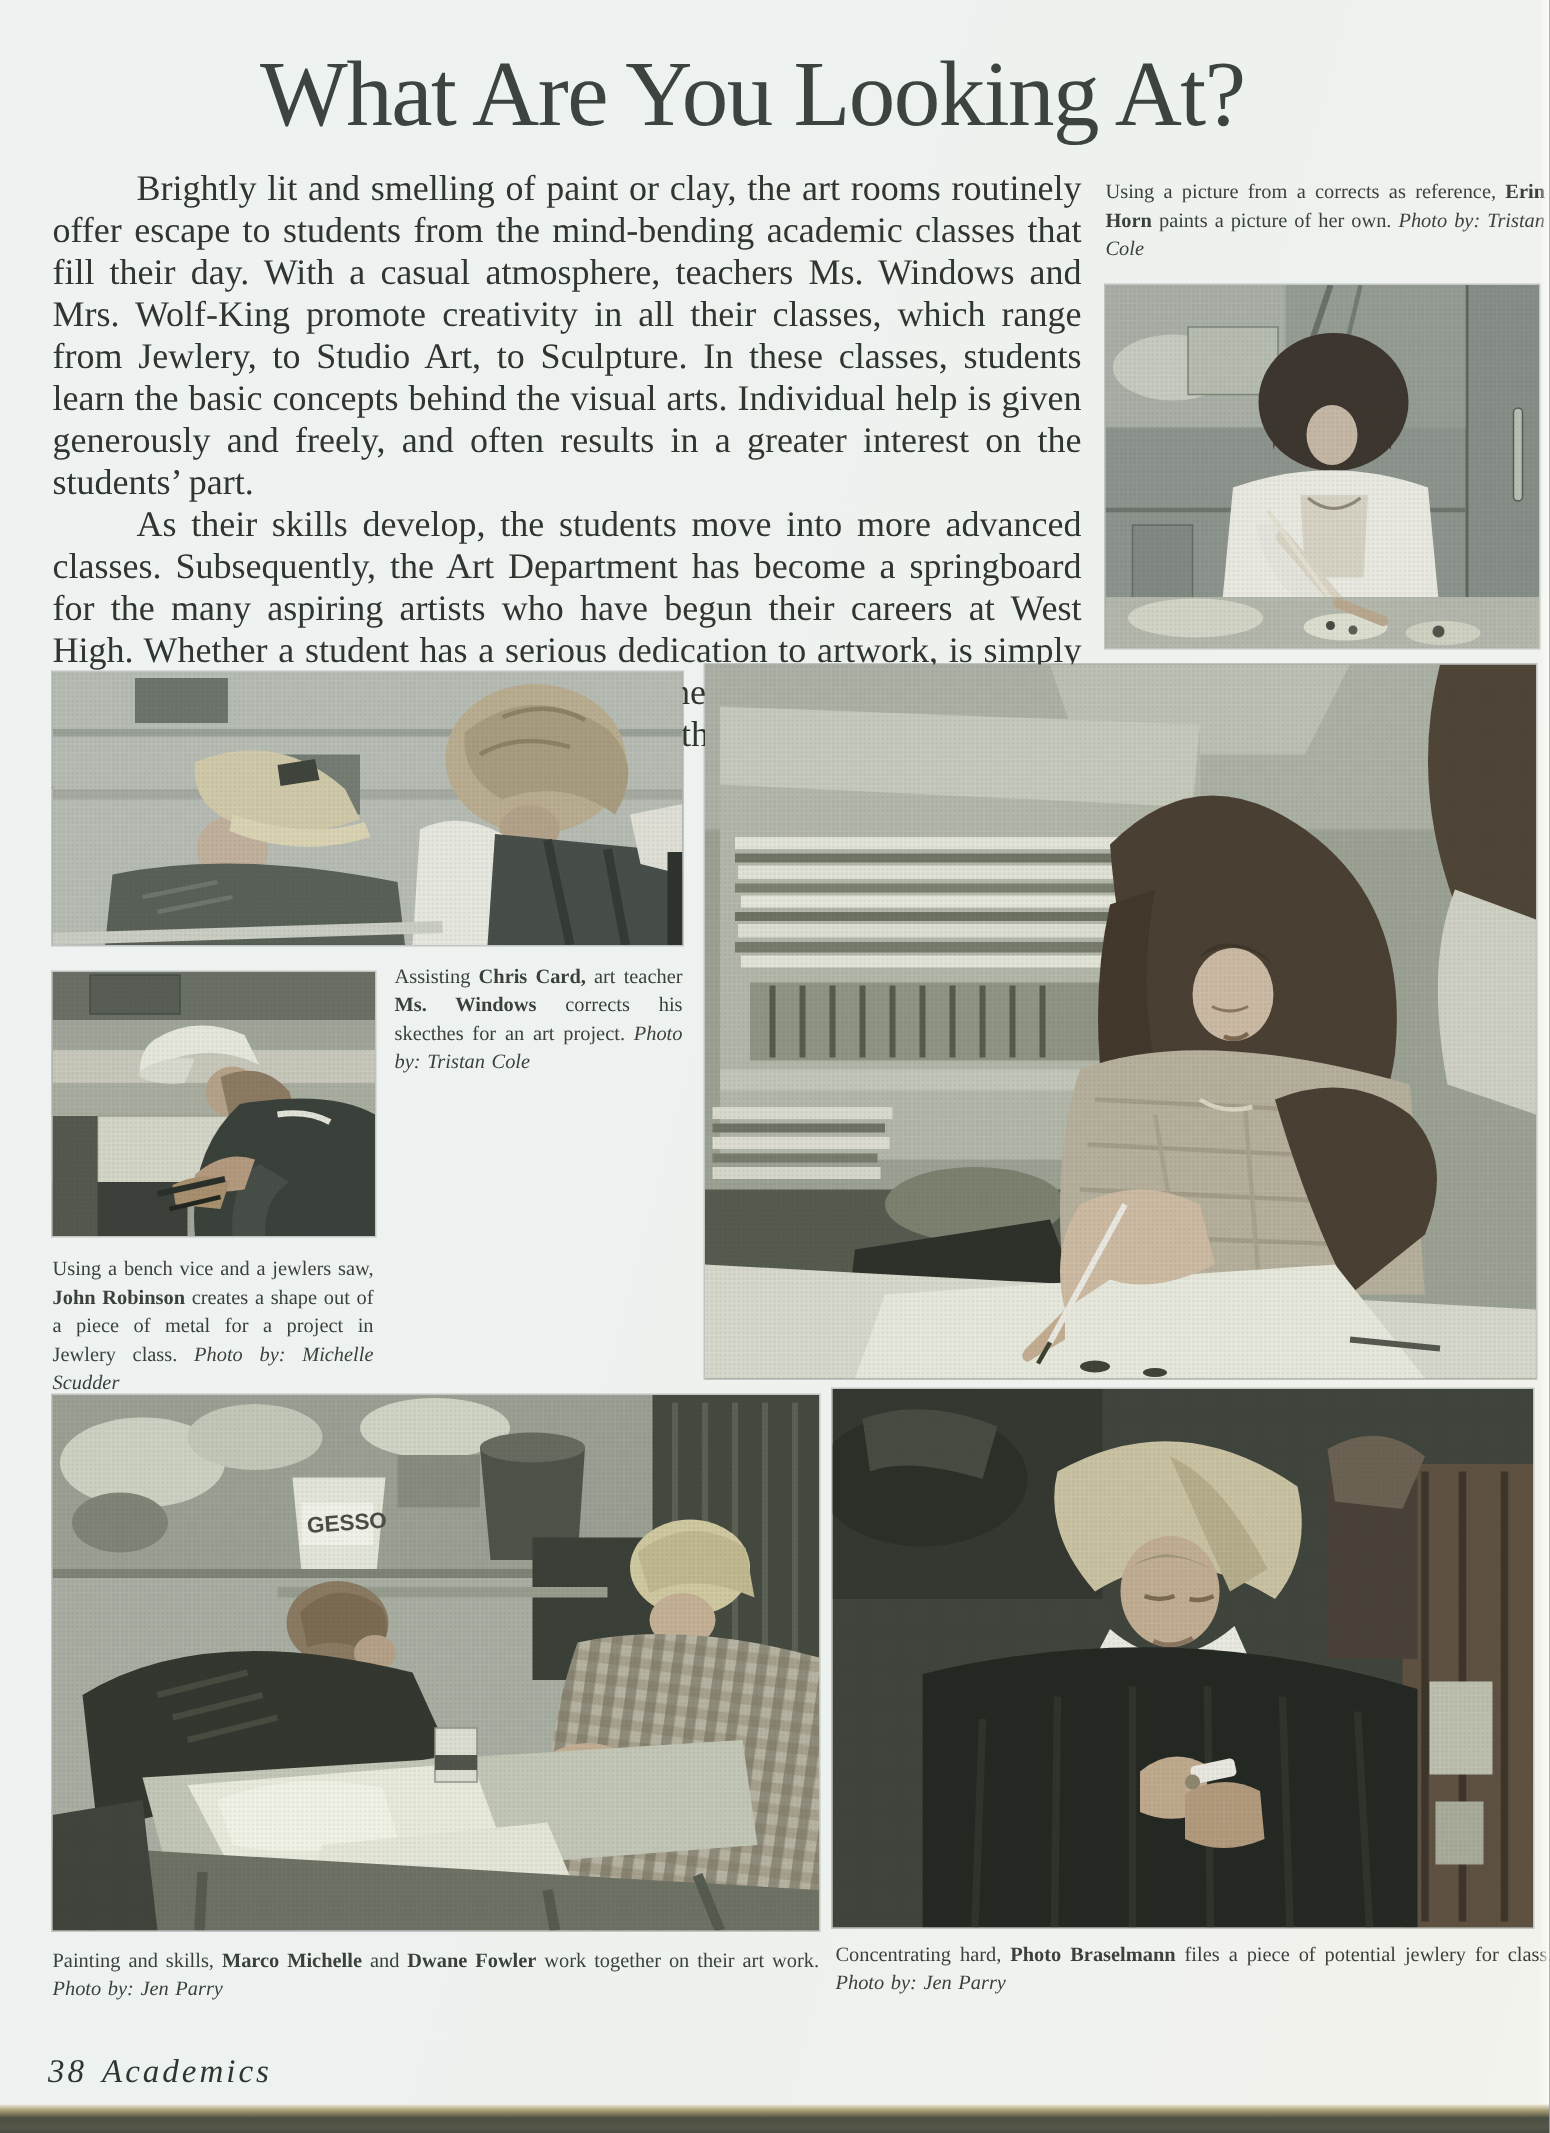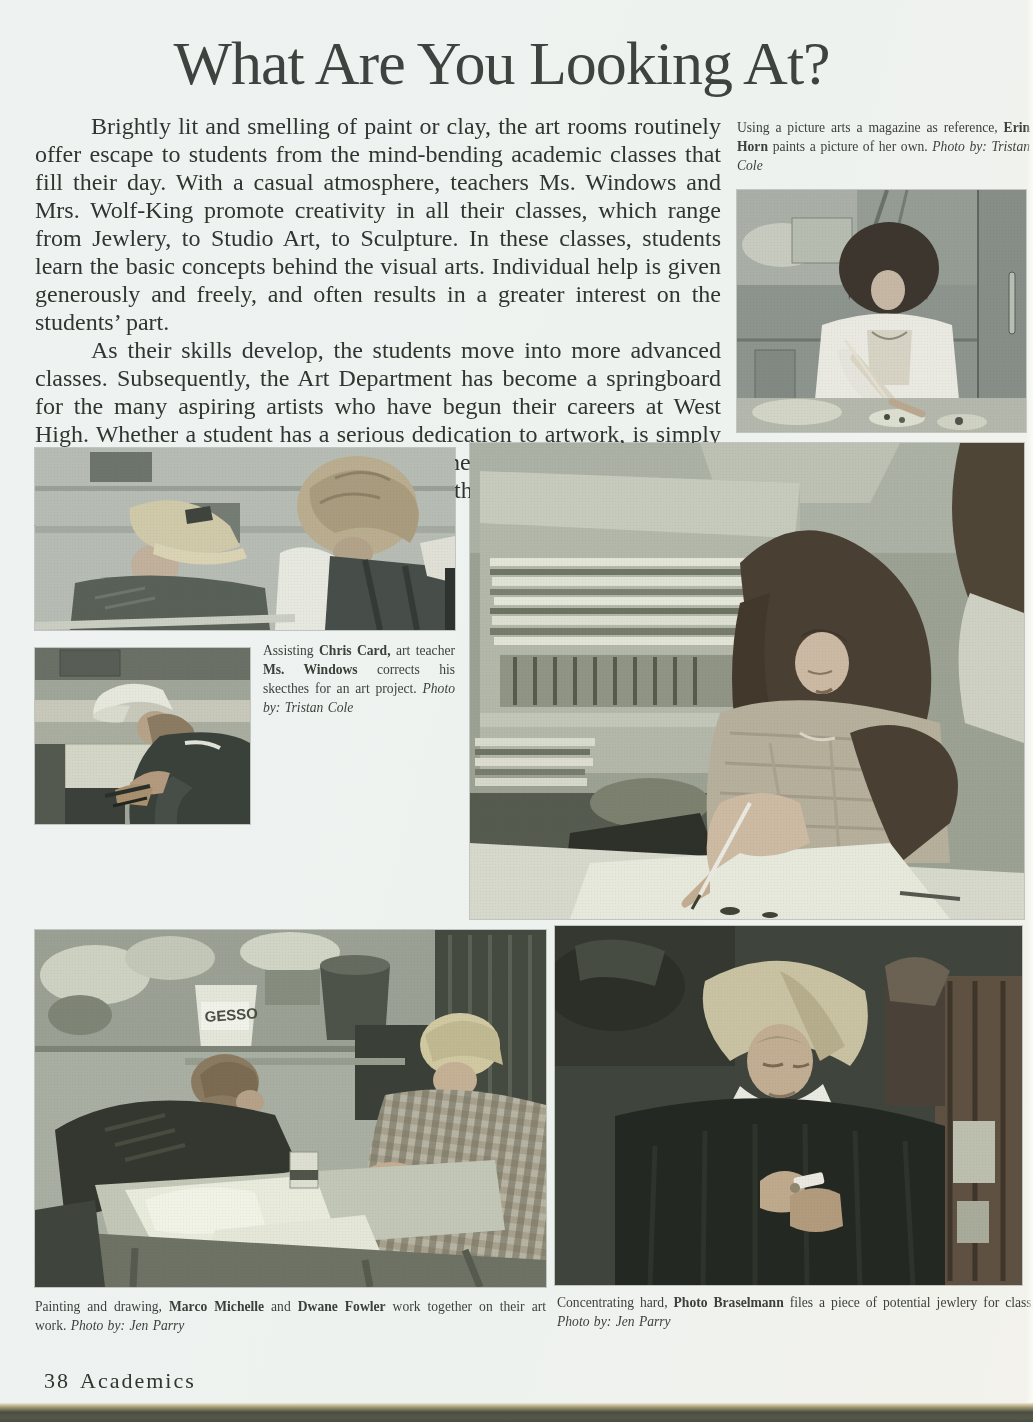--- a/index.html
+++ b/index.html
@@ -36,22 +36,22 @@
     position:absolute;overflow:hidden;background:#9aa098;
     box-shadow:0 0 0 1px rgba(60,65,58,.25);
   }
   .photo svg{display:block;}
   .photo::after{
     content:"";position:absolute;inset:0;pointer-events:none;
     background-image:radial-gradient(rgba(35,40,35,.20) 1px, transparent 1px);
     background-size:3px 3px;opacity:.28;
   }
   .footer{
-    position:absolute;left:44px;top:1368px;
-    font-size:22px;color:#2f352f;letter-spacing:2px;
+    position:absolute;left:32px;top:1368px;
+    font-size:22px;color:#2f352f;letter-spacing:2px;font-style:italic;
   }
   .footer span{margin-right:10px;}
   .bottom-edge{
     position:absolute;left:0;right:0;bottom:0;height:19px;
     background:linear-gradient(#e9e6d6 0%,#a49a6f 22%,#4a4d43 48%,#555848 78%,#484b41 100%);
   }
   .right-edge{
     position:absolute;top:0;bottom:19px;right:0;width:7px;
     background:linear-gradient(90deg,rgba(255,255,255,0),#fbfbf6);
   }
@@ -61,21 +61,21 @@
 
 <div class="page">
 
   <h1 class="title">What Are You Looking At?</h1>
 
   <div class="body-text">
     <p>Brightly lit and smelling of paint or clay, the art rooms routinely offer escape to students from the mind-bending academic classes that fill their day. With a casual atmosphere, teachers Ms. Windows and Mrs. Wolf-King promote creativity in all their classes, which range from Jewlery, to Studio Art, to Sculpture. In these classes, students learn the basic concepts behind the visual arts. Individual help is given generously and freely, and often results in a greater interest on the students’ part.</p>
     <p><span>As their skills develop, the students move into more advanced classes. Subsequently, the Art Department has become a springboard for the many aspiring artists who have begun their careers at West High. Whether a student has a serious dedication to artwork, is simply goofing around, or filling a space in the schedule, he or she is welcomed, encouraged, and accepted at the Art Department. </span><span class="b i">--Joy Malley</span></p>
   </div>
 
-  <div class="caption" style="left:737px;top:118px;width:293px;"><span>Using a picture arts a magazine as reference, </span><span class="b">Erin Horn</span><span> paints a picture of her own. </span><span class="i">Photo by: Tristan Cole</span></div>
+  <div class="caption" style="left:737px;top:118px;width:293px;"><span>Using a picture from a corrects as reference, </span><span class="b">Erin Horn</span><span> paints a picture of her own. </span><span class="i">Photo by: Tristan Cole</span></div>
 
   <div class="photo" style="left:737px;top:190px;width:289px;height:242px;">
     <svg width="289" height="242" viewBox="0 0 289 242">
       <rect width="289" height="242" fill="#99a098"></rect>
       <rect x="0" y="0" width="130" height="95" fill="#a9afa6"></rect>
       <ellipse cx="45" cy="55" rx="40" ry="22" fill="#c6cabf"></ellipse>
       <rect x="55" y="28" width="60" height="45" fill="#b7bcb0" stroke="#7e857b"></rect>
       <rect x="0" y="95" width="240" height="120" fill="#8d948d"></rect>
       <line x1="0" y1="150" x2="240" y2="150" stroke="#6e756e" stroke-width="3"></line>
       <rect x="18" y="160" width="40" height="50" fill="#828982" stroke="#646b64"></rect>
@@ -151,20 +151,21 @@
       <path d="M95 135 Q115 118 135 125 L128 145 Q110 148 95 145 Z" fill="#b39a7e"></path>
       <path d="M80 142 Q100 132 118 140 L112 158 L82 155 Z" fill="#a8906f"></path>
       <line x1="70" y1="148" x2="115" y2="138" stroke="#2b2f29" stroke-width="4"></line>
       <line x1="78" y1="158" x2="112" y2="150" stroke="#22261f" stroke-width="3"></line>
     </svg>
   </div>
 
   <div class="caption" style="left:263px;top:641px;width:192px;"><span>Assisting </span><span class="b">Chris Card,</span><span> art teacher </span><span class="b">Ms. Windows</span><span> corrects his skecthes for an art project. </span><span class="i">Photo by: Tristan Cole</span></div>
 
 
+  <div class="caption" style="left:35px;top:836px;width:214px;"><span>Using a bench vice and a jewlers saw, </span><span class="b">John Robinson</span><span> creates a shape out of a piece of metal for a project in Jewlery class. </span><span class="i">Photo by: Michelle Scudder</span></div>
 
   <div class="photo" style="left:470px;top:443px;width:554px;height:476px;">
     <svg width="554" height="476" viewBox="0 0 554 476">
       <rect width="554" height="476" fill="#9ba294"></rect>
       <rect x="0" y="0" width="554" height="110" fill="#abb1a4"></rect>
       <path d="M230 0 L430 0 L400 60 L250 60 Z" fill="#bcc1b3"></path>
       <path d="M10 28 L330 40 L330 330 L10 330 Z" fill="#b2b7a9"></path>
       <path d="M10 28 L330 40 L325 95 L10 80 Z" fill="#c6cabc"></path>
       <g>
         <rect x="20" y="115" width="290" height="8" fill="#e2e4d8"></rect>
@@ -312,21 +313,21 @@
       <path d="M185 160 Q225 195 268 158 L280 185 Q228 215 172 185 Z" fill="#e8e9e0"></path>
       <path d="M60 190 Q225 150 390 200 L390 359 L60 359 Z" fill="#242822"></path>
       <path d="M100 220 L95 359 M150 205 L148 359 M200 198 L200 359 M250 198 L252 359 M300 205 L305 359 M350 215 L358 359" stroke="#2e332b" stroke-width="5"></path>
       <path d="M205 255 Q225 238 248 250 L252 280 Q228 292 205 282 Z" fill="#bfa98c"></path>
       <path d="M235 270 Q260 255 285 268 L288 300 Q260 312 235 300 Z" fill="#b29a7c"></path>
       <rect x="238" y="252" width="30" height="12" rx="3" fill="#e8e8e0" transform="rotate(-12 238 252)"></rect>
       <circle cx="240" cy="262" r="5" fill="#8f8670"></circle>
     </svg>
   </div>
 
-  <div class="caption" style="left:35px;top:1297px;width:511px;"><span>Painting and drawing, </span><span class="b">Marco Michelle</span><span> and </span><span class="b">Dwane Fowler</span><span> work together on their art work. </span><span class="i">Photo by: Jen Parry</span></div>
+  <div class="caption" style="left:35px;top:1297px;width:511px;"><span>Painting and skills, </span><span class="b">Marco Michelle</span><span> and </span><span class="b">Dwane Fowler</span><span> work together on their art work. </span><span class="i">Photo by: Jen Parry</span></div>
 
   <div class="caption" style="left:557px;top:1293px;width:478px;"><span>Concentrating hard, </span><span class="b">Photo Braselmann</span><span> files a piece of potential jewlery for class. </span><span class="i">Photo by: Jen Parry</span></div>
 
   <div class="footer">
     <span>38</span><span>Academics</span>
   </div>
 
   <div class="right-edge"></div>
   <div class="bottom-edge"></div>
 

